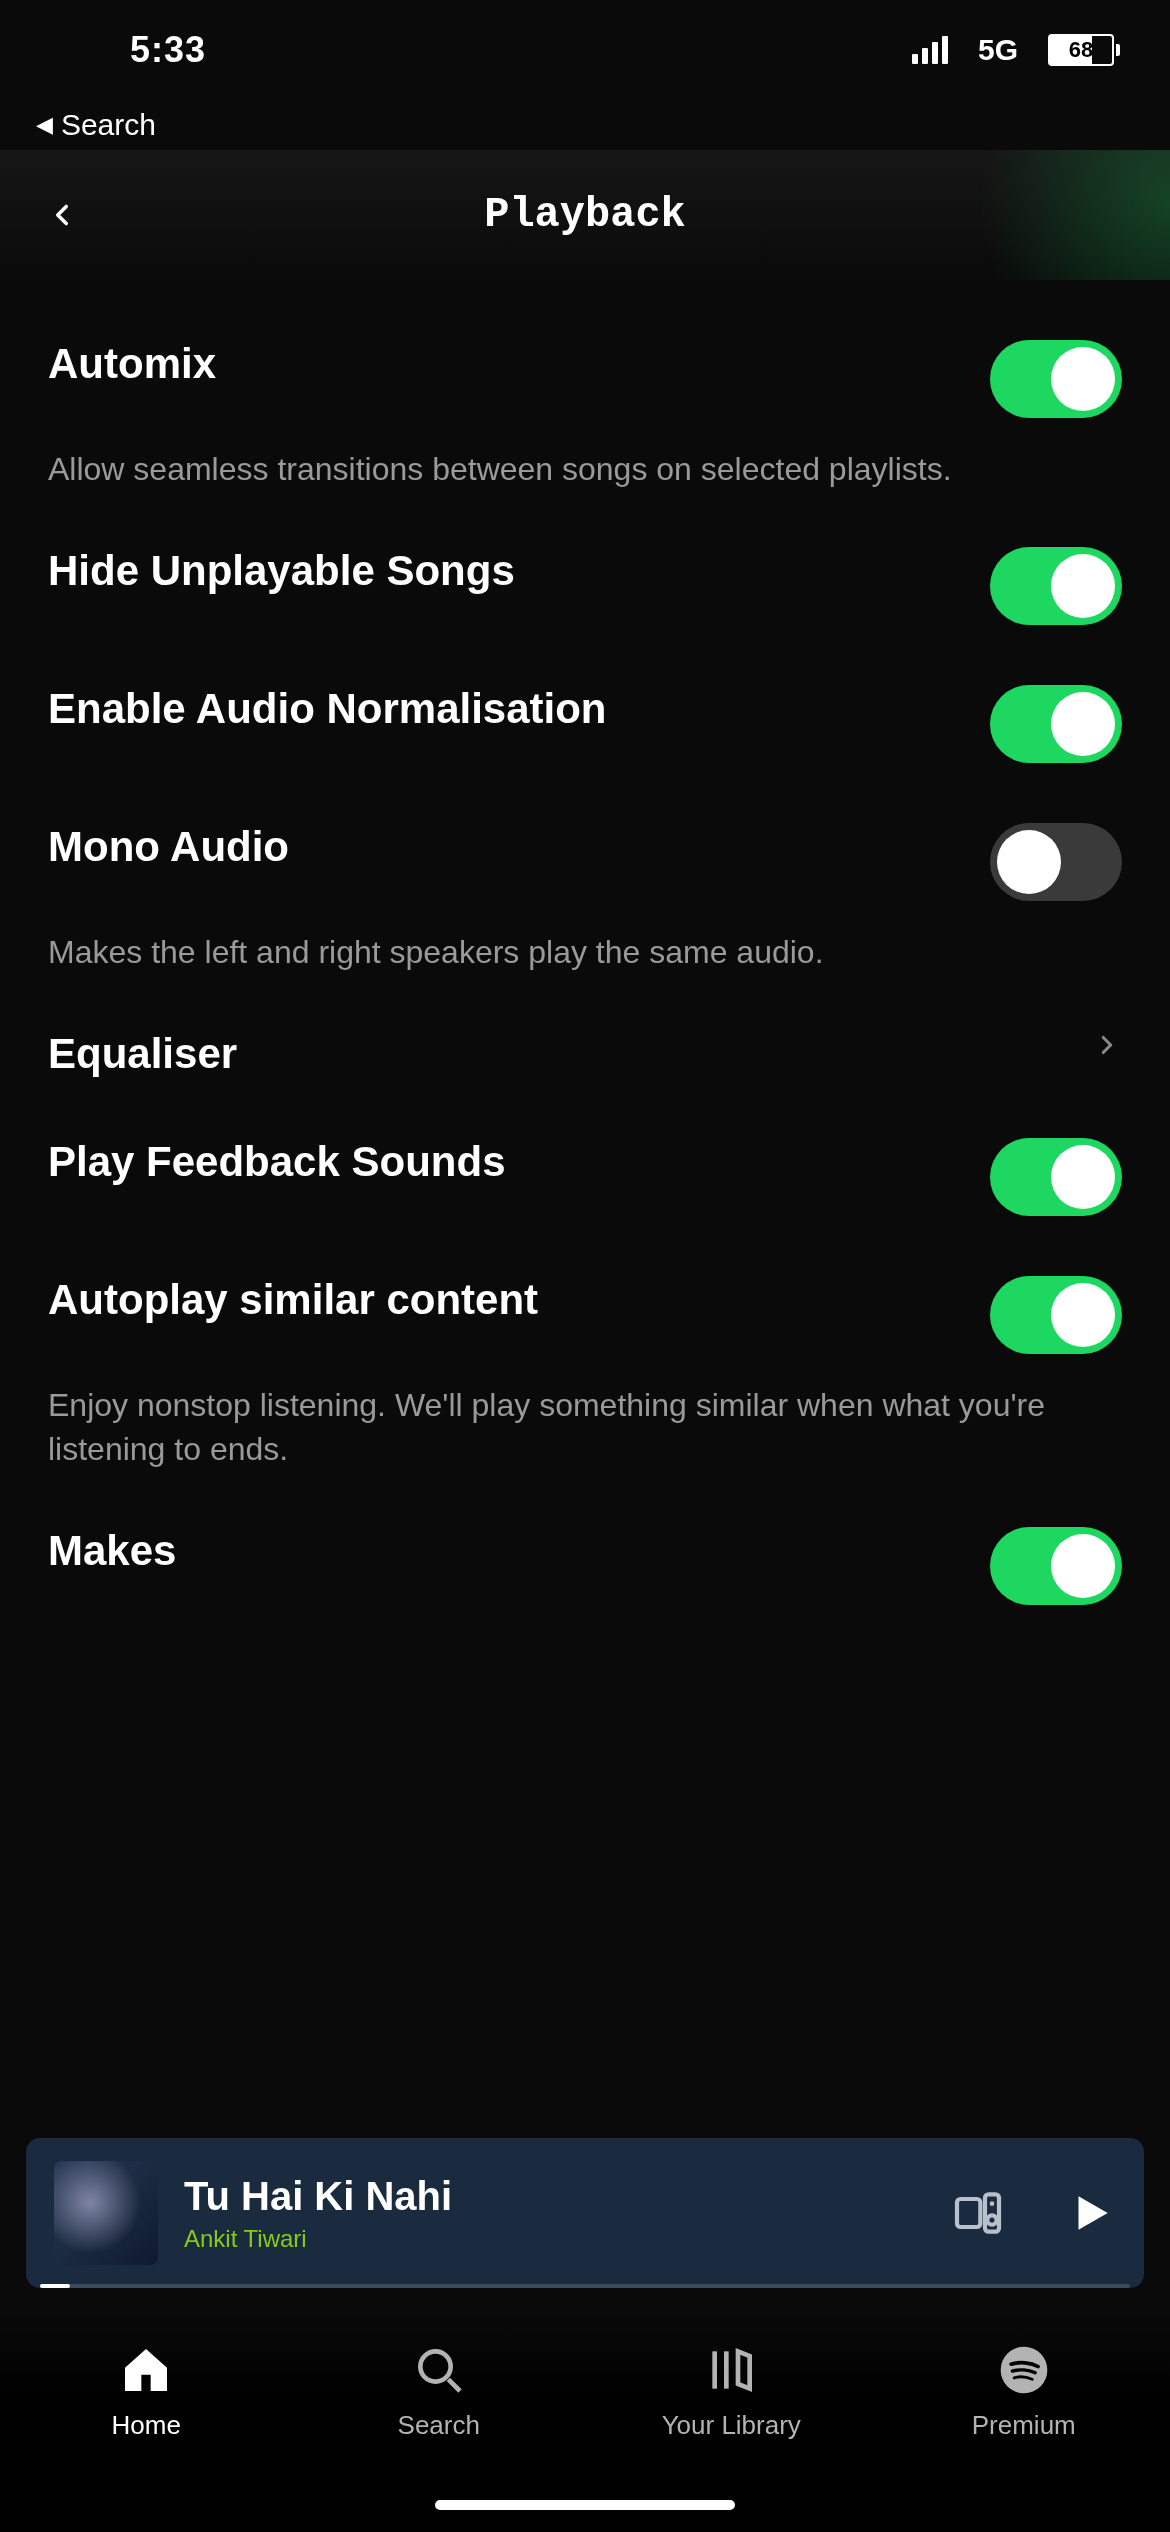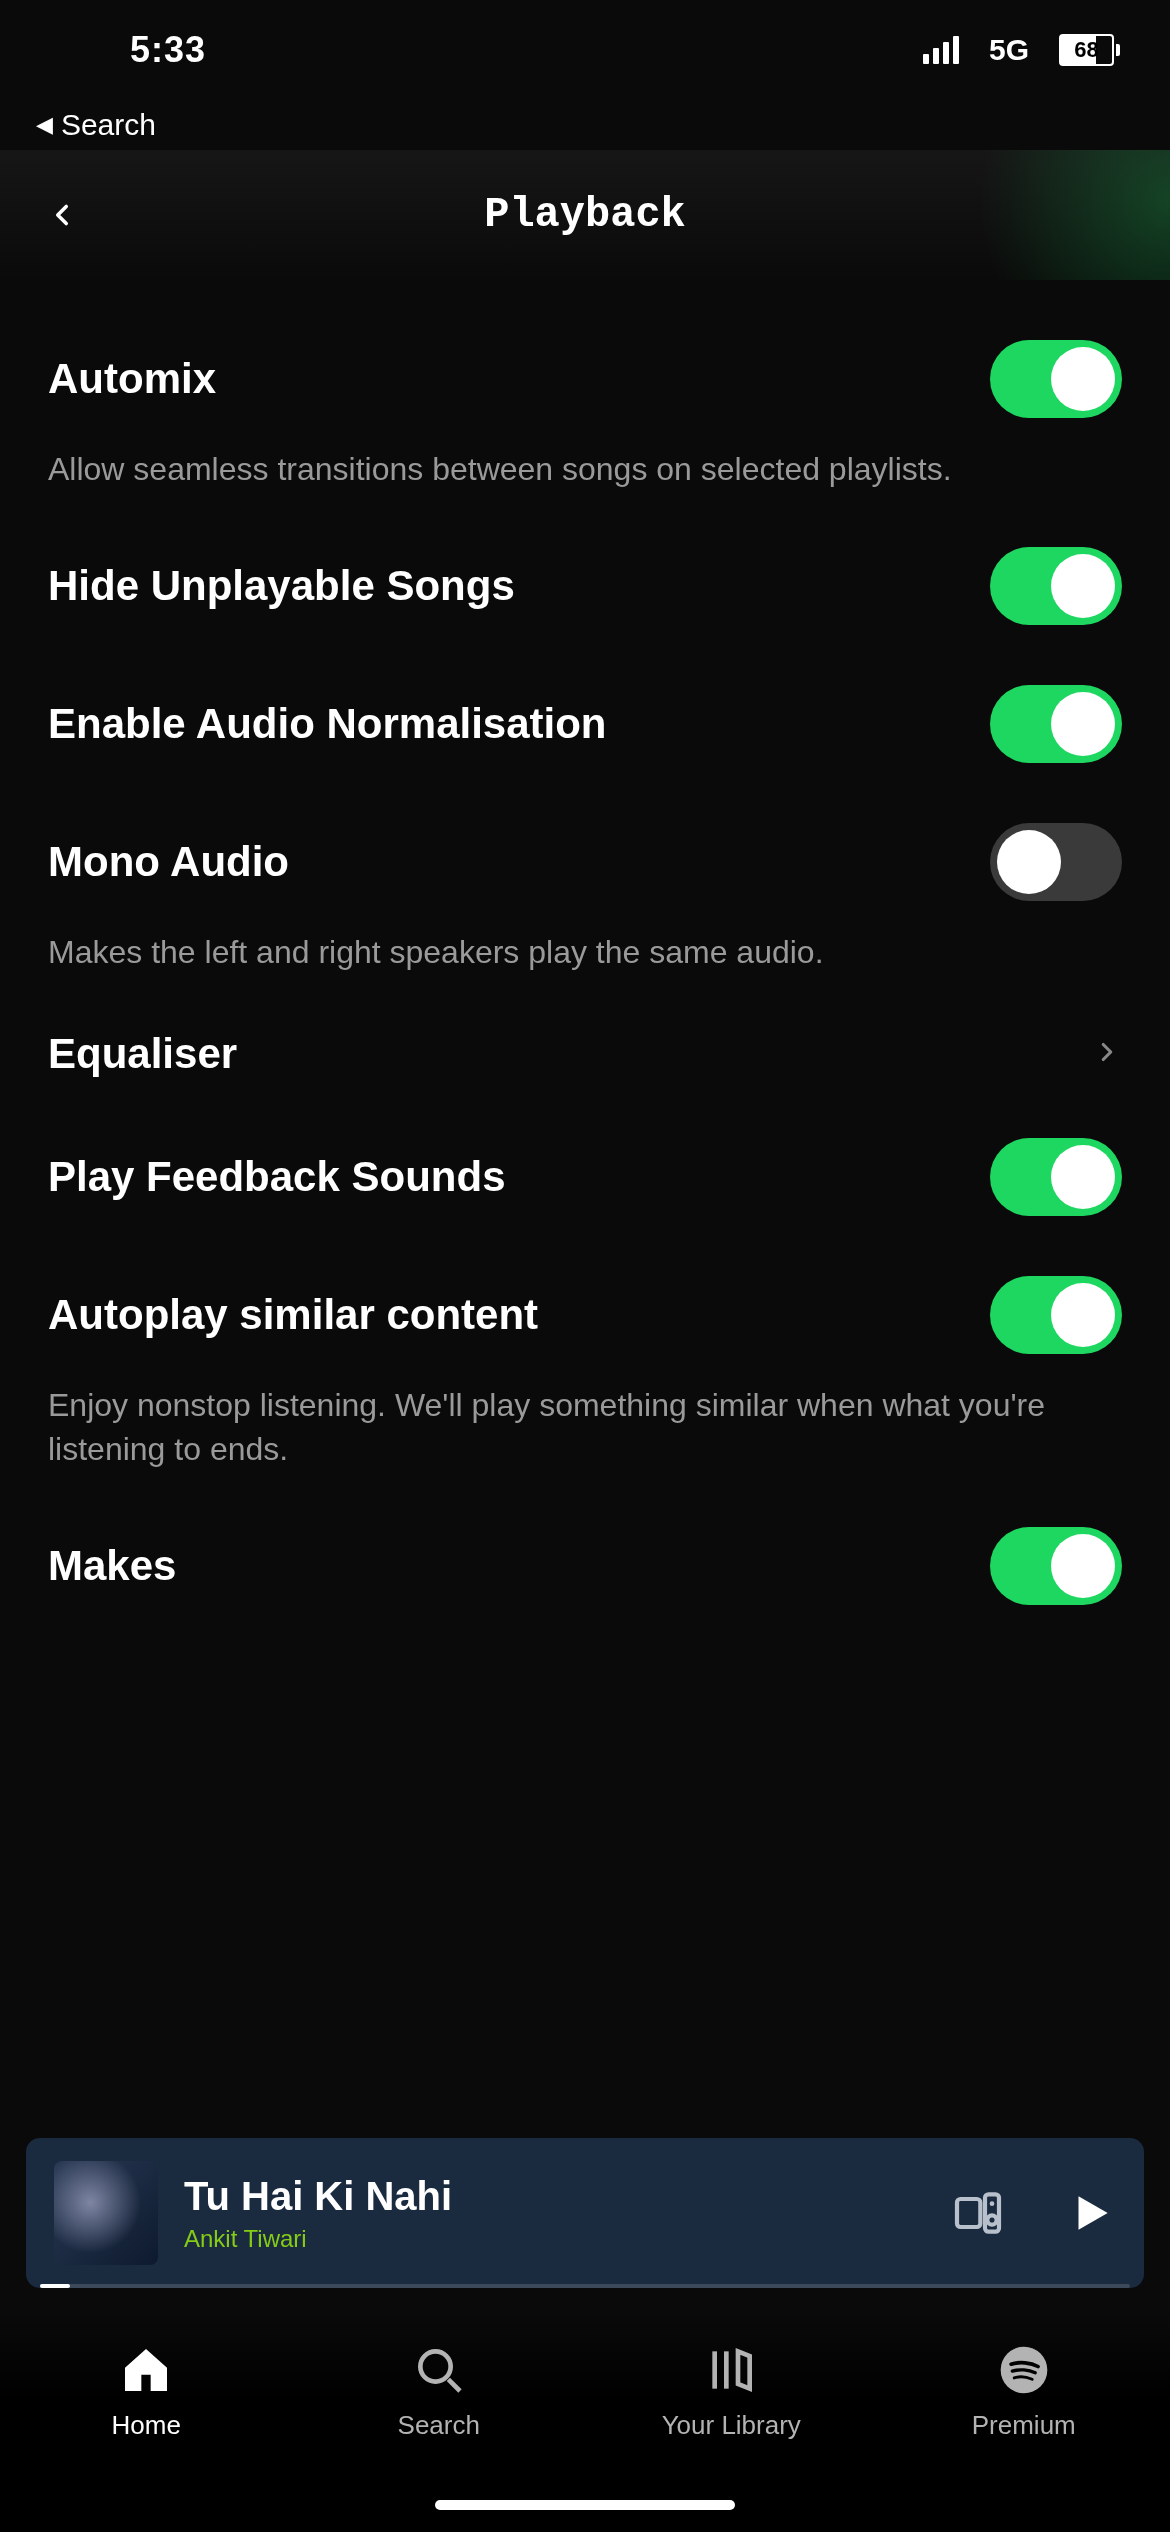--- a/index.html
+++ b/index.html
@@ -8,37 +8,37 @@
 
   
   .statusbar { height: 100px; display: flex; align-items: center; justify-content: space-between; padding: 0 50px; font-size: 34px; font-weight: 600; }
   .statusbar .time { font-size: 36px; letter-spacing: 1px; padding-left: 80px; }
   .statusbar .right { display: flex; align-items: center; gap: 30px; }
   .signal-bars { display: flex; align-items: flex-end; gap: 4px; }
   .signal-bars span { width: 6px; background: #fff; border-radius: 1px; }
   .signal-bars span:nth-child(1){height:10px;} .signal-bars span:nth-child(2){height:16px;} .signal-bars span:nth-child(3){height:22px;} .signal-bars span:nth-child(4){height:28px;}
   .net-label { font-size: 30px; font-weight: 600; }
   .battery { display: flex; align-items: center; }
-  .battery-body { width: 55px; height: 32px; border: 2px solid #fff; border-radius: 4px; position: relative; display: flex; align-items: center; justify-content: center; font-size: 22px; font-weight: 700; color: #000; background: linear-gradient(to right, #fff 68%, transparent 68%); }
+  .battery-body { width: 66px; height: 32px; border: 2px solid #fff; border-radius: 4px; position: relative; display: flex; align-items: center; justify-content: center; font-size: 22px; font-weight: 700; color: #000; background: linear-gradient(to right, #fff 68%, transparent 68%); }
   .battery-tip { width: 4px; height: 12px; background: #fff; border-radius: 0 2px 2px 0; margin-left: 2px; }
   .battery-num { position: absolute; left: 0; right: 0; text-align: center; top: 50%; transform: translateY(-50%); color:#000; }
 
   
   .crumb { height: 50px; display:flex; align-items:center; padding-left: 36px; gap: 8px; color:#fff; font-size: 30px; }
   .crumb .tri { font-size: 22px; }
 
   
   .header { position: relative; height: 130px; display:flex; align-items:center; justify-content:center; background: linear-gradient(180deg, rgba(30,30,30,.6), rgba(10,10,10,.2)); }
   .header .title { font-size: 42px; font-weight: 700; font-family: Liberation Mono, monospace; }
   .header .back { position: absolute; left: 32px; top: 50%; transform: translateY(-50%); width: 60px; height: 60px; display:flex; align-items:center; justify-content:center; }
   .header .green-glow { position:absolute; right:0; top:0; width:260px; height:130px; background: radial-gradient(circle at 100% 40%, rgba(30,215,96,.25), transparent 70%); pointer-events:none; }
 
   
   .list { flex: 1 1 auto; padding: 30px 48px 0 48px; overflow: hidden; }
-  .row { display:flex; align-items:center; justify-content:space-between; padding: 30px 0; gap: 19px; }
+  .row { display:flex; justify-content:space-between; padding: 30px 0; gap: 19px; }
   .row .label { font-size: 42px; font-weight: 600; color:#fff; }
   .desc { font-size: 32px; color: #9a9a9a; line-height: 1.35; padding-bottom: 26px; padding-right: 60px; }
 
   
   .toggle { width: 132px; height: 78px; border-radius: 40px; position: relative; flex-shrink:0; }
   .toggle.on { background: #1ed760; }
   .toggle.off { background: #3a3a3a; }
   .toggle .knob { position:absolute; top: 7px; width: 64px; height: 64px; border-radius: 50%; background:#fff; }
   .toggle.on .knob { right: 7px; }
   .toggle.off .knob { left: 7px; }

